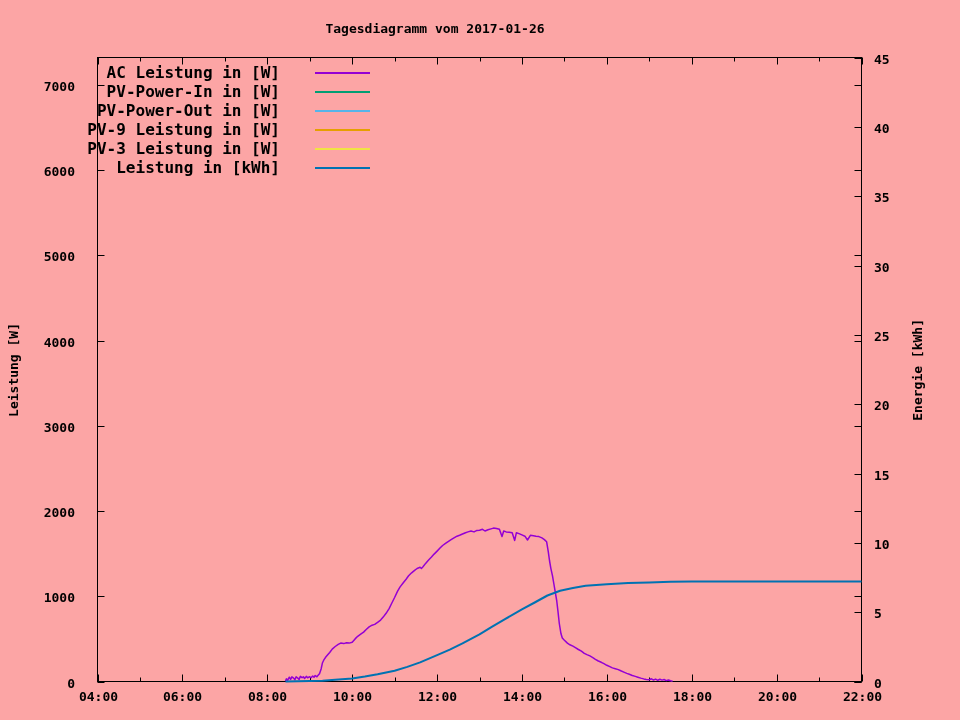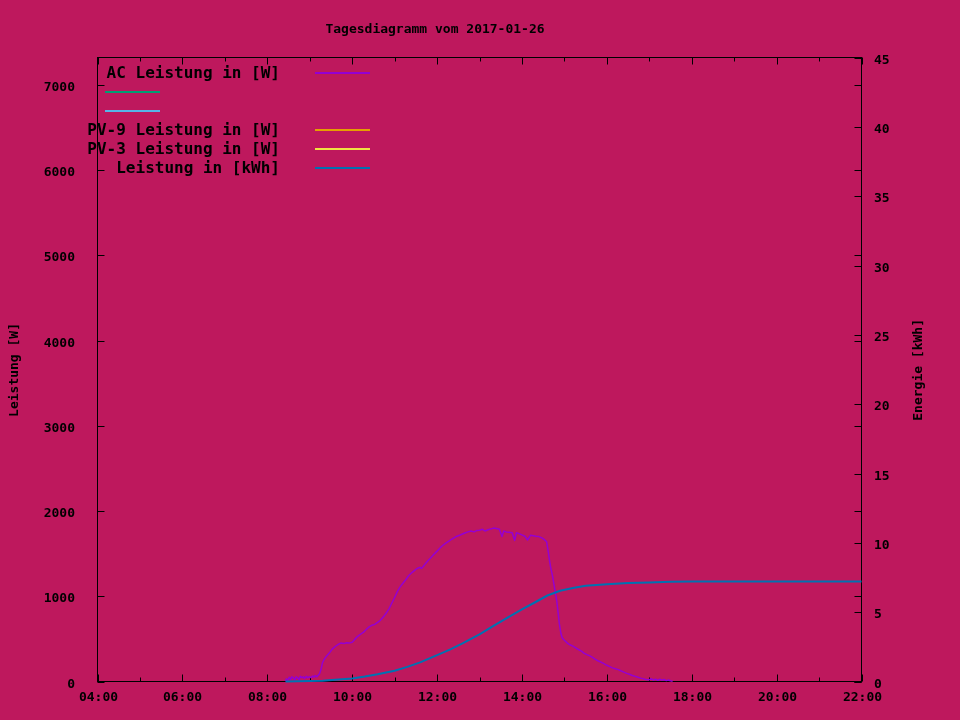--- a/index.html
+++ b/index.html
@@ -1,16 +1,16 @@
 <!DOCTYPE html>
 <html><head>
 <meta charset="utf-8">
 <style>
   html,body{margin:0;padding:0;background:#fff;}
-  .page{position:relative;width:960px;height:720px;background:#be185d;overflow:hidden;
+  .page{position:relative;width:960px;height:720px;background:#fca5a5;overflow:hidden;
         font-family:"DejaVu Sans Mono",monospace;font-weight:bold;color:#000;}
   .chart-title{position:absolute;top:21px;left:0;width:870px;text-align:center;font-size:13px;}
   .ylabel-wrap{position:absolute;left:6px;top:58px;height:623px;display:flex;align-items:center;}
   .y2label-wrap{position:absolute;left:910px;top:58px;height:623px;display:flex;align-items:center;}
   .vtext{writing-mode:vertical-rl;transform:rotate(180deg);font-size:13px;white-space:pre;}
   .legend{position:absolute;left:70px;top:63px;}
   .legend-row{display:flex;align-items:center;height:19px;}
   .legend-label{display:inline-block;width:210px;text-align:right;font-size:16px;white-space:pre;}
   .legend-line{display:inline-block;width:55px;height:2px;margin-left:35px;}
   svg.plot{position:absolute;left:0;top:0;}
@@ -126,23 +126,25 @@
       <polyline points="285.5,681.1 286.4,678.9 287.7,680.2 289.3,677.2 290.6,679.4 291.9,676.8 293.6,678.1 294.9,679.8 296.1,676.8 297.8,678.1 299.1,679.4 300.4,676.4 302.1,677.7 303.4,676.8 304.6,678.5 306.3,676.4 307.6,677.7 309.7,676.8 311.0,677.7 312.7,676.0 314.0,677.2 315.2,675.5 316.9,676.8 318.2,675.1 319.5,673.8 321.2,668.7 322.5,662.7 323.7,660.2 325.4,657.6 327.5,655.1 329.7,652.5 332.2,649.1 335.2,646.5 338.2,644.4 340.7,643.1 343.7,643.6 346.6,642.7 349.2,643.1 352.2,642.3 355.1,638.9 357.7,636.3 360.7,634.2 363.6,632.1 366.2,629.5 369.1,626.9 372.1,625.2 374.7,624.4 377.6,622.3 380.6,620.1 383.2,617.1 386.1,613.3 389.1,608.6 391.6,603.5 394.6,597.5 397.6,591.1 400.1,586.9 403.1,583.0 406.1,579.2 408.6,575.8 411.6,572.8 414.6,570.3 417.1,568.5 420.1,567.3 421.4,568.5 423.0,566.8 425.6,563.4 428.6,560.0 431.5,557.0 434.1,554.1 437.1,551.1 440.0,548.1 442.6,545.5 445.5,543.4 448.5,541.3 451.1,539.6 454.0,537.9 457.0,536.2 459.6,535.3 462.5,534.0 465.5,532.7 468.0,531.9 471.0,531.0 474.0,531.9 476.5,530.6 479.5,530.2 482.5,529.3 485.0,531.0 488.0,529.8 491.0,528.9 493.5,528.1 496.5,528.5 499.4,529.3 502.0,536.6 503.7,531.0 506.2,531.9 509.2,532.3 512.2,532.7 514.7,540.4 516.4,532.7 519.0,533.6 521.9,534.9 524.9,536.2 527.5,540.0 530.4,535.3 533.4,535.7 536.0,536.2 538.9,536.6 541.9,537.9 544.4,539.6 546.6,541.7 548.3,551.9 549.5,560.5 550.8,568.1 552.5,575.8 553.8,583.5 555.1,591.1 556.7,600.5 558.0,611.6 559.3,623.5 561.0,633.8 562.3,638.0 564.4,640.2 567.4,643.1 569.9,644.8 572.9,646.1 575.8,647.8 578.4,649.5 581.4,651.2 584.3,653.4 586.9,654.6 589.9,655.9 592.8,657.6 595.4,659.3 598.3,661.0 601.3,662.3 603.9,663.6 606.8,665.3 609.8,666.6 612.4,667.9 615.3,668.7 618.3,669.6 620.8,670.8 623.8,672.1 626.8,673.4 629.3,674.3 632.3,675.5 635.3,676.4 637.8,677.2 640.8,678.1 643.8,678.9 646.3,679.4 649.3,679.8 651.4,678.8 653.5,680.0 655.6,679.1 657.8,680.3 659.9,679.3 662.0,680.1 664.1,679.5 666.3,680.6 668.4,680.0 670.5,680.8 672.6,681.2" fill="none" stroke="#9400d3" stroke-width="1.5" stroke-linejoin="round"></polyline>
       <polyline points="285.5,681.5 309.7,681.1 322.5,680.7 335.2,679.8 352.2,678.4 364.9,676.6 377.6,674.3 394.6,670.7 407.3,666.9 420.1,662.4 437.1,655.2 449.8,649.6 462.5,643.4 479.5,634.4 492.2,626.7 505.0,619.1 521.9,609.4 534.7,602.5 547.4,595.5 560.1,590.7 572.9,587.9 585.6,585.8 606.8,584.2 628.1,583.0 649.3,582.4 670.5,581.7 691.7,581.5 734.2,581.4 776.6,581.4 819.1,581.4 861.5,581.4" fill="none" stroke="#0072b2" stroke-width="2" stroke-linejoin="round"></polyline>
     </svg>
 
   <div class="legend" id="legend">
       <div class="legend-row">
         <span class="legend-label">AC Leistung in [W]</span>
         <span class="legend-line" style="background: rgb(148, 0, 211);"></span>
       </div>
       <div class="legend-row">
+        <span class="legend-label">PV-Power-In in [W]</span>
         <span class="legend-line" style="background: rgb(0, 158, 115);"></span>
       </div>
       <div class="legend-row">
+        <span class="legend-label">PV-Power-Out in [W]</span>
         <span class="legend-line" style="background: rgb(86, 180, 233);"></span>
       </div>
       <div class="legend-row">
         <span class="legend-label">PV-9 Leistung in [W]</span>
         <span class="legend-line" style="background: rgb(230, 159, 0);"></span>
       </div>
       <div class="legend-row">
         <span class="legend-label">PV-3 Leistung in [W]</span>
         <span class="legend-line" style="background: rgb(240, 228, 66);"></span>
       </div>

